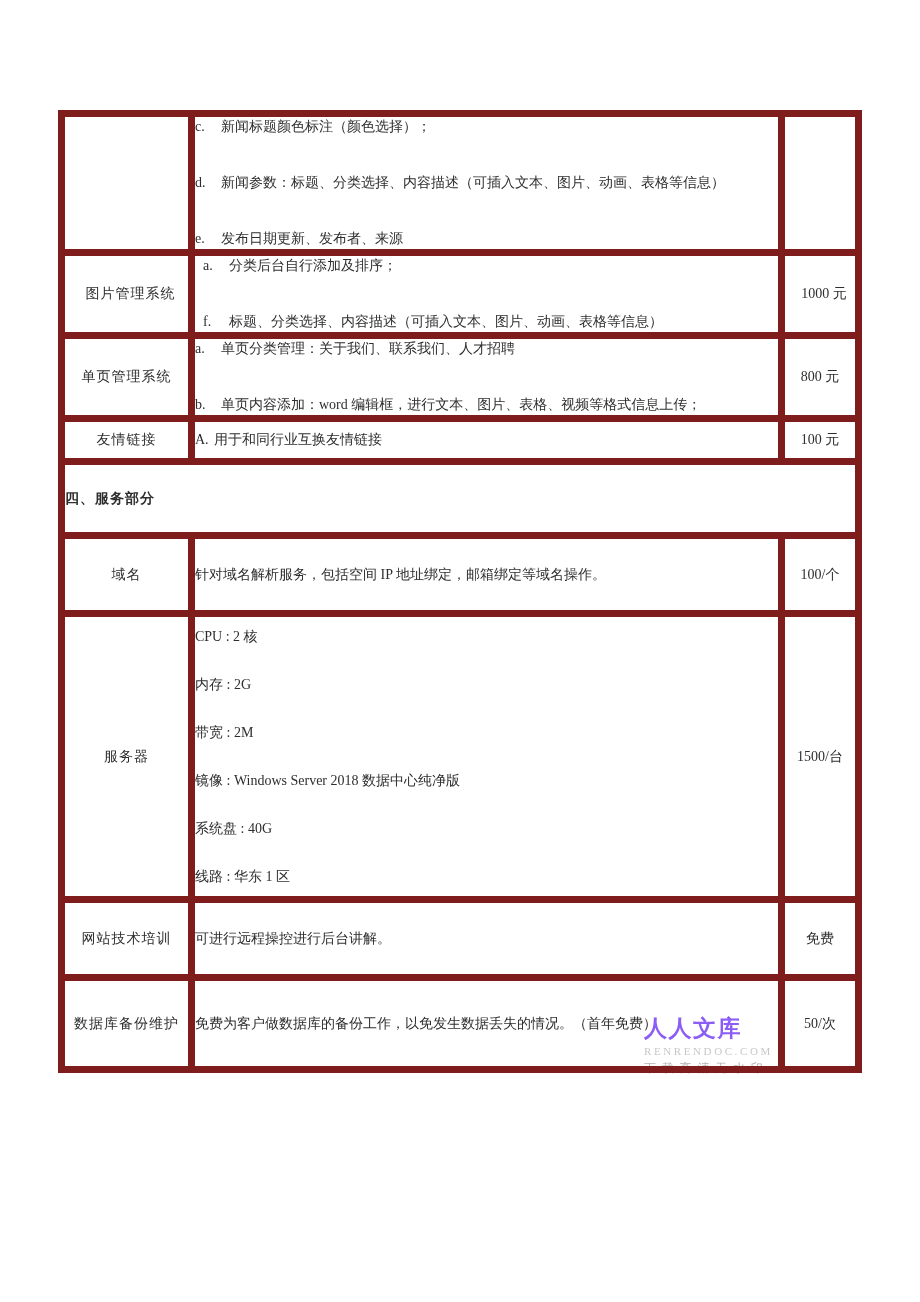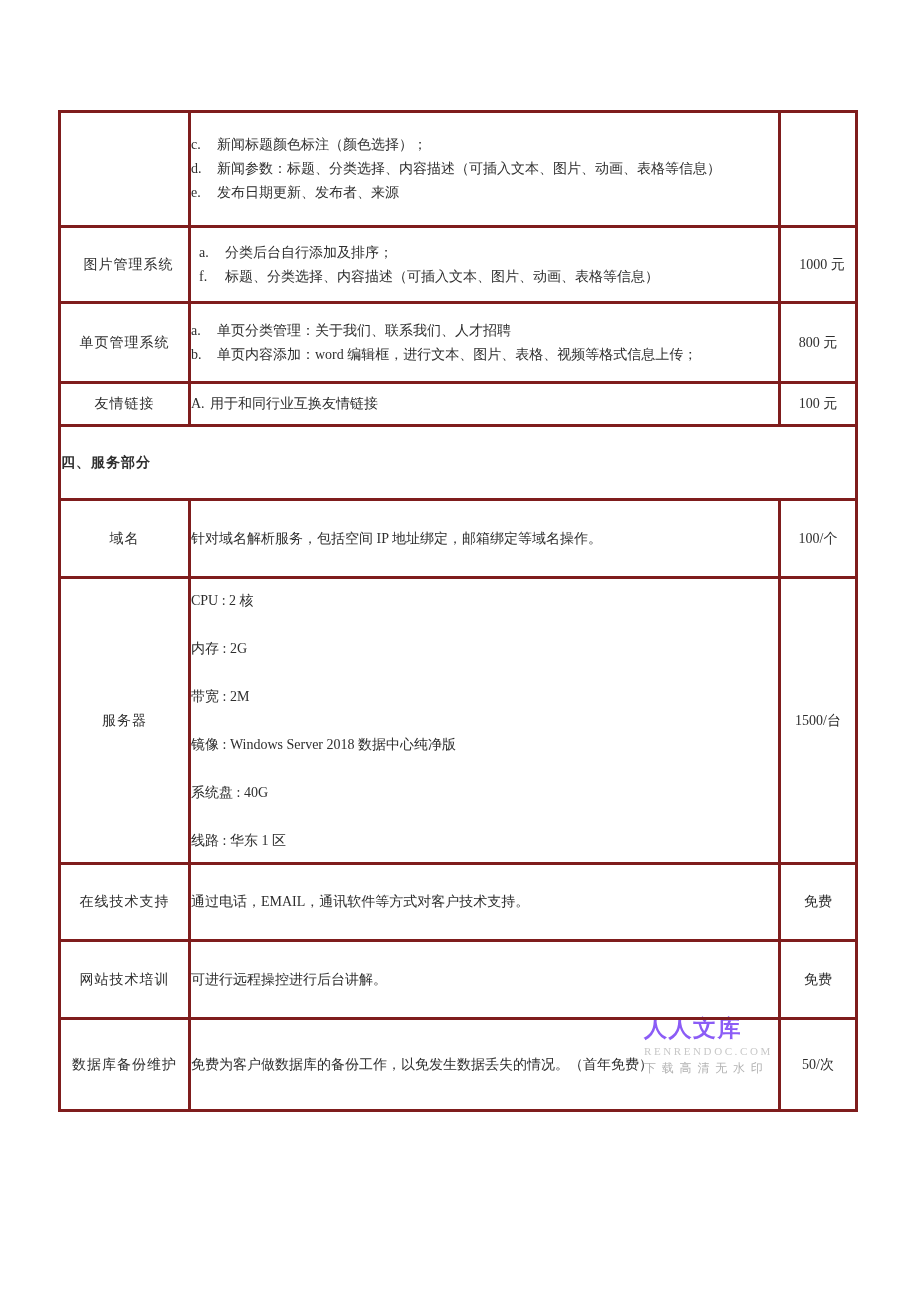--- a/index.html
+++ b/index.html
@@ -31,21 +31,21 @@
     white-space: nowrap; margin-top: 3px;
   }
 
   
   .doc { position: absolute; left: 58px; top: 110px; width: 797px; z-index: 2; }
   table.quote {
     border-collapse: collapse; table-layout: fixed; width: 797px;
     background: transparent;
   }
   table.quote td {
-    border: 3px solid #7f1d1d;
+    border: 7px solid #7f1d1d;
     vertical-align: middle;
     padding: 0;
     font-size: 14px;
     background: transparent;
   }
   tr.gray-top td { border-top: 2px solid #a21caf; }
 
   col.c1 { width: 130px; }
   col.c2 { width: 590px; }
   col.c3 { width: 77px; }
@@ -59,21 +59,21 @@
   tr.r3 td { height: 80px; }
   tr.r4 td { height: 43px; }
   tr.rh td { height: 74px; }
   tr.r5 td { height: 78px; }
   tr.r6 td { height: 286px; }
   tr.r7 td { height: 77px; }
   tr.r8 td { height: 78px; }
   tr.r9 td { height: 92px; }
 
   .item { line-height: 20px; margin: 0; }
-  .sp40 .item + .item { margin-top: 4px; }
+  .sp40 .item + .item { margin-top: 36px; }
   .sp48 .item + .item { margin-top: 28px; }
   .marker { display: inline-block; width: 26px; }
   tr.r4 .marker { width: 19px; }
 
   td.heading-cell {
     font-size: 16px; font-weight: 700;
     padding-left: 6px; letter-spacing: 1px;
   }
 </style>
 </head>
@@ -148,27 +148,20 @@
         <p class="item">CPU : 2 核</p>
         <p class="item">内存 : 2G</p>
         <p class="item">带宽 : 2M</p>
         <p class="item">镜像 : Windows Server 2018 数据中心纯净版</p>
         <p class="item">系统盘 : 40G</p>
         <p class="item">线路 : 华东 1 区</p>
       </td>
       <td class="c-price">1500/台</td>
     </tr>
 
-    <tr class="r7 gray-top">
-      <td class="c-label">在线技术支持</td>
-      <td class="c-desc">
-        <p class="item">通过电话，EMAIL，通讯软件等方式对客户技术支持。</p>
-      </td>
-      <td class="c-price">免费</td>
-    </tr>
 
     <tr class="r8 gray-top">
       <td class="c-label">网站技术培训</td>
       <td class="c-desc">
         <p class="item">可进行远程操控进行后台讲解。</p>
       </td>
       <td class="c-price">免费</td>
     </tr>
 
     <tr class="r9 gray-top">

